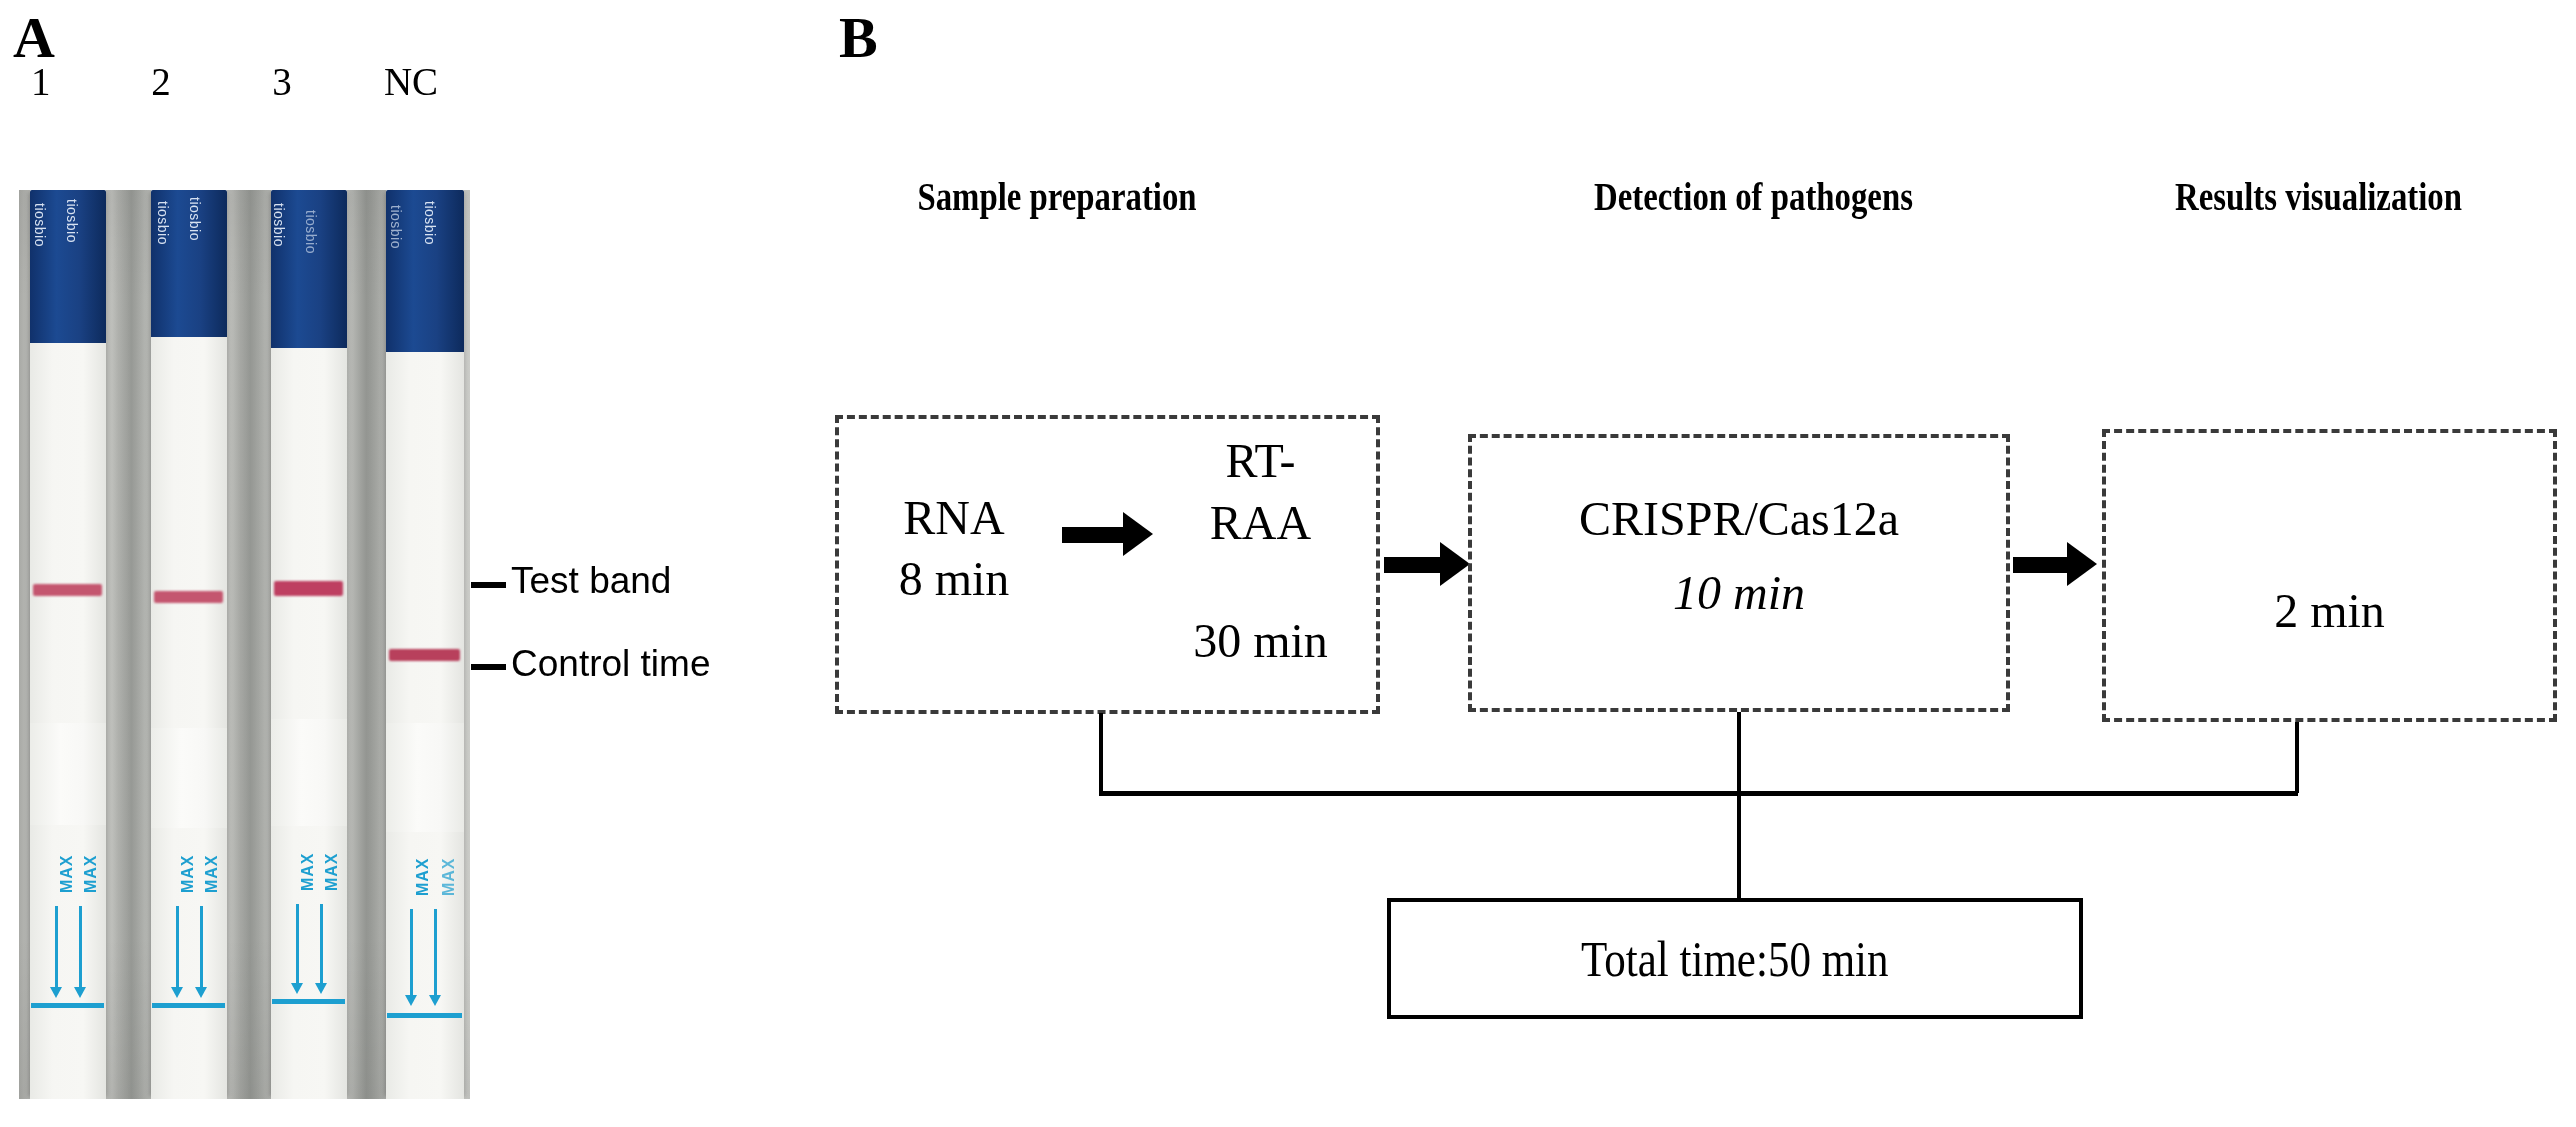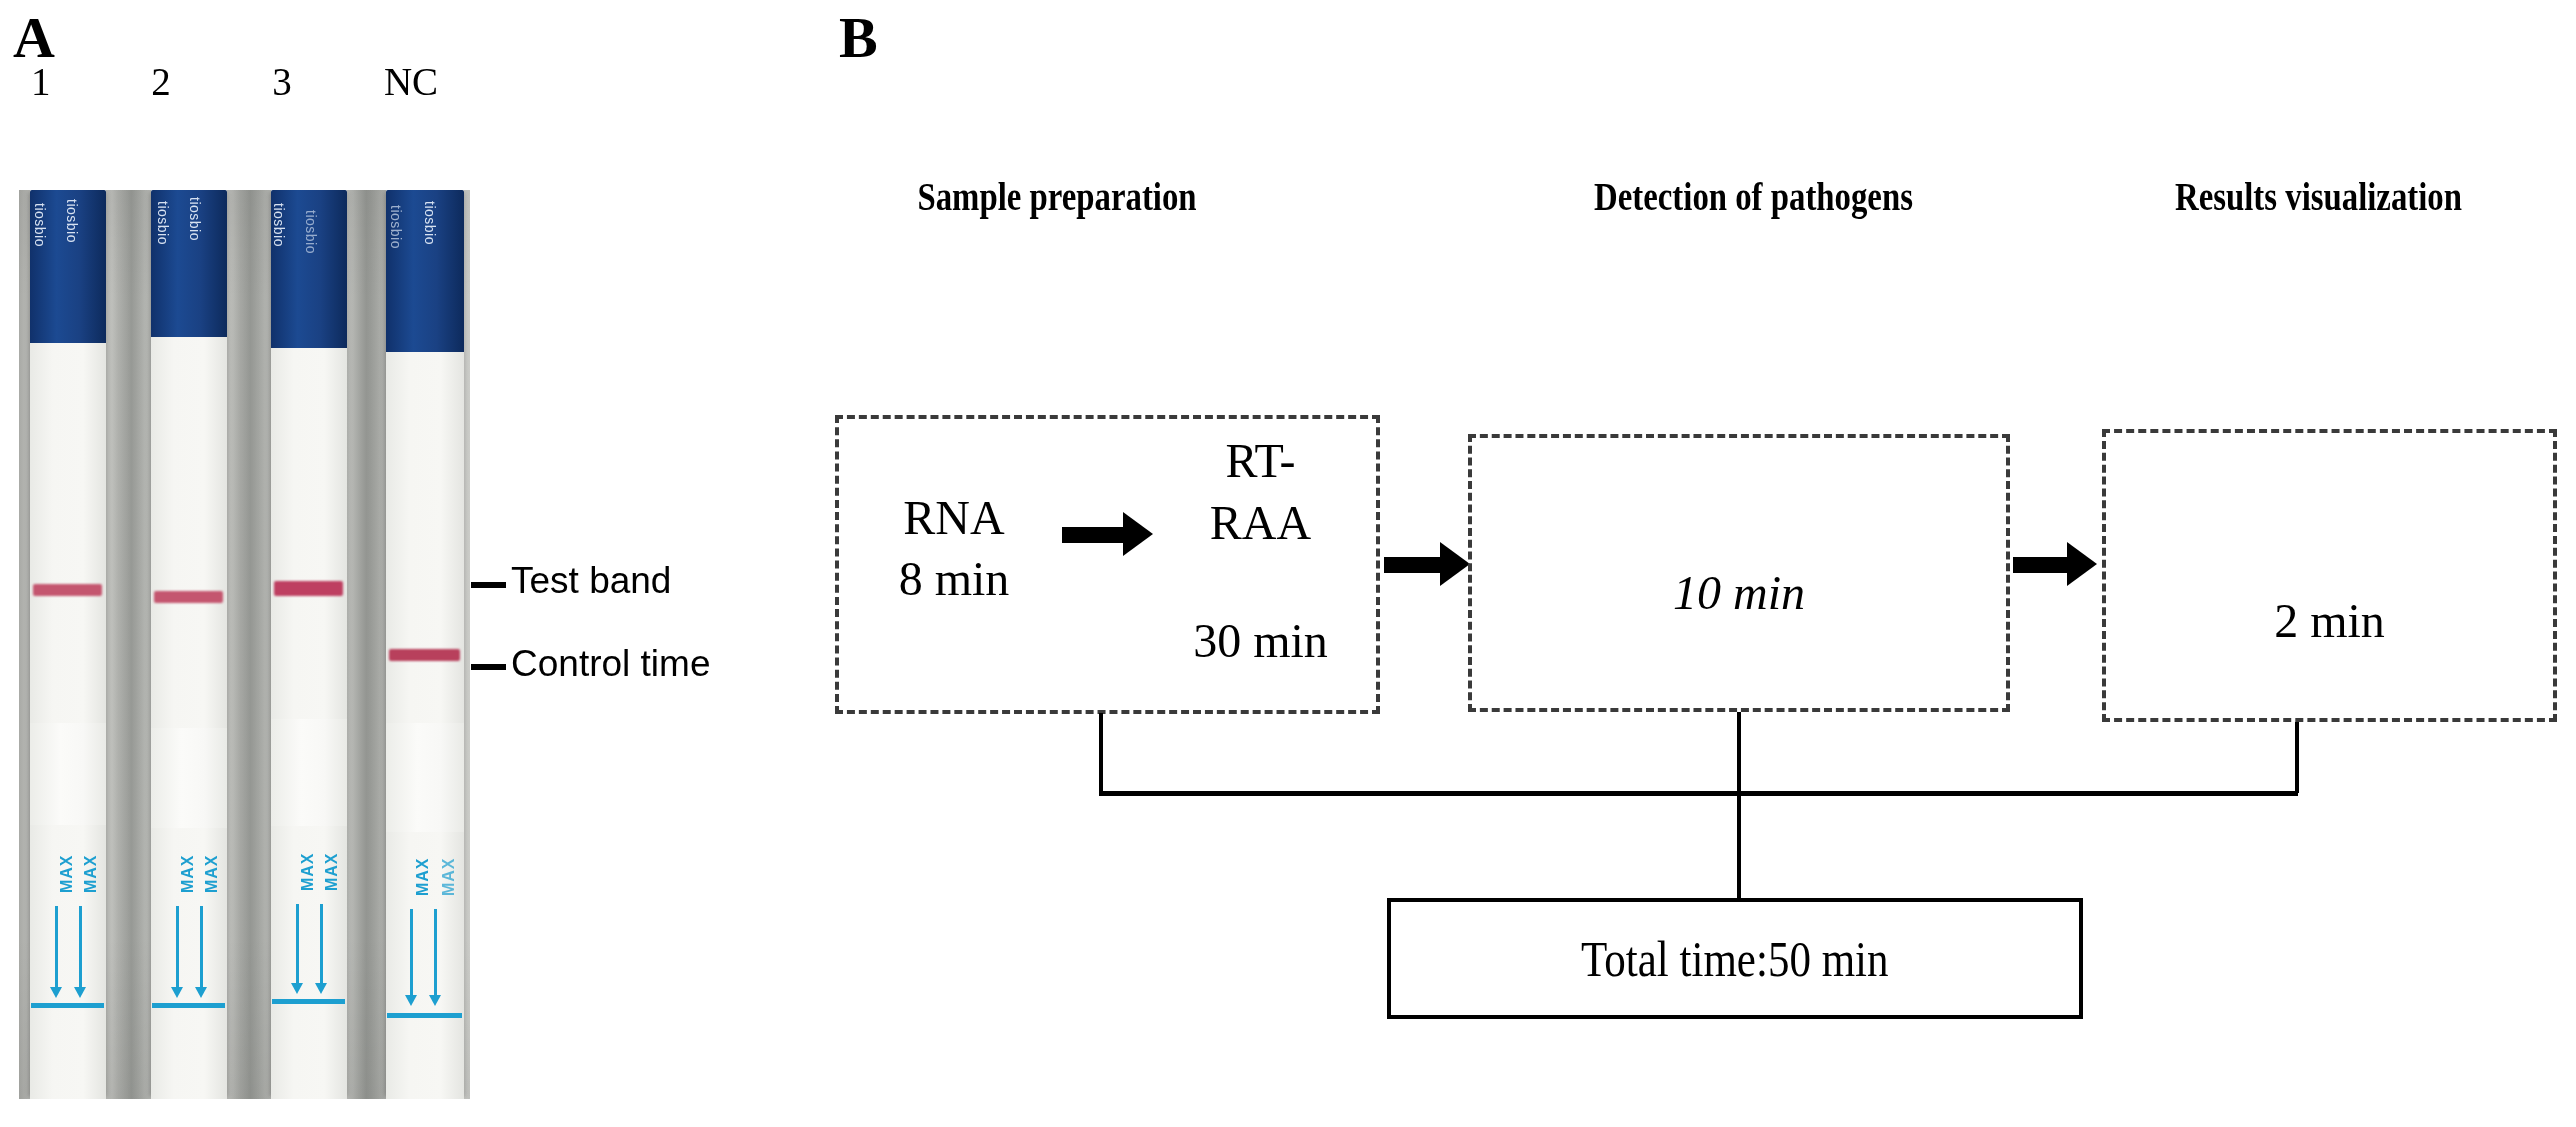--- a/index.html
+++ b/index.html
@@ -178,27 +178,28 @@
   <div class="arrow-h" style="left:223px;top:108px;width:63px;"></div>
 
   <div class="abs boxtext" style="left:323px;top:16.7px;width:197px;">RT-</div>
   <div class="abs boxtext" style="left:323px;top:79px;width:197px;">RAA</div>
   <div class="abs boxtext" style="left:323px;top:197px;width:197px;">30 min</div>
 </div>
 
 <div class="arrow-h abs" style="left:1384px;top:557px;width:58px;"></div>
 
 <div class="dbox" style="left:1468px;top:434px;width:542px;height:278px;">
+  <div class="abs boxtext" style="left:0;top:56px;width:100%;">CRISPR/Cas12a</div>
   <div class="abs boxtext" style="left:0;top:130px;width:100%;font-style:italic;">10 min</div>
 </div>
 
 <div class="arrow-h abs" style="left:2013px;top:557px;width:56px;"></div>
 
 <div class="dbox" style="left:2102px;top:429px;width:455px;height:293px;">
-  <div class="abs boxtext" style="left:0;top:163px;width:100%;">2 min</div>
+  <div class="abs boxtext" style="left:0;top:153px;width:100%;">2 min</div>
 </div>
 
 <div class="vline abs" style="left:1099px;top:713px;height:80px;"></div>
 <div class="vline abs" style="left:1737px;top:712px;height:81px;"></div>
 <div class="vline abs" style="left:2295px;top:722px;height:71px;"></div>
 <div class="hline abs" style="left:1099px;top:791px;width:1199px;"></div>
 <div class="vline abs" style="left:1737px;top:791px;height:109px;"></div>
 
 <div class="sbox" style="left:1387px;top:898px;width:696px;height:121px;">
   <span class="total-text">Total time:50 min</span>

